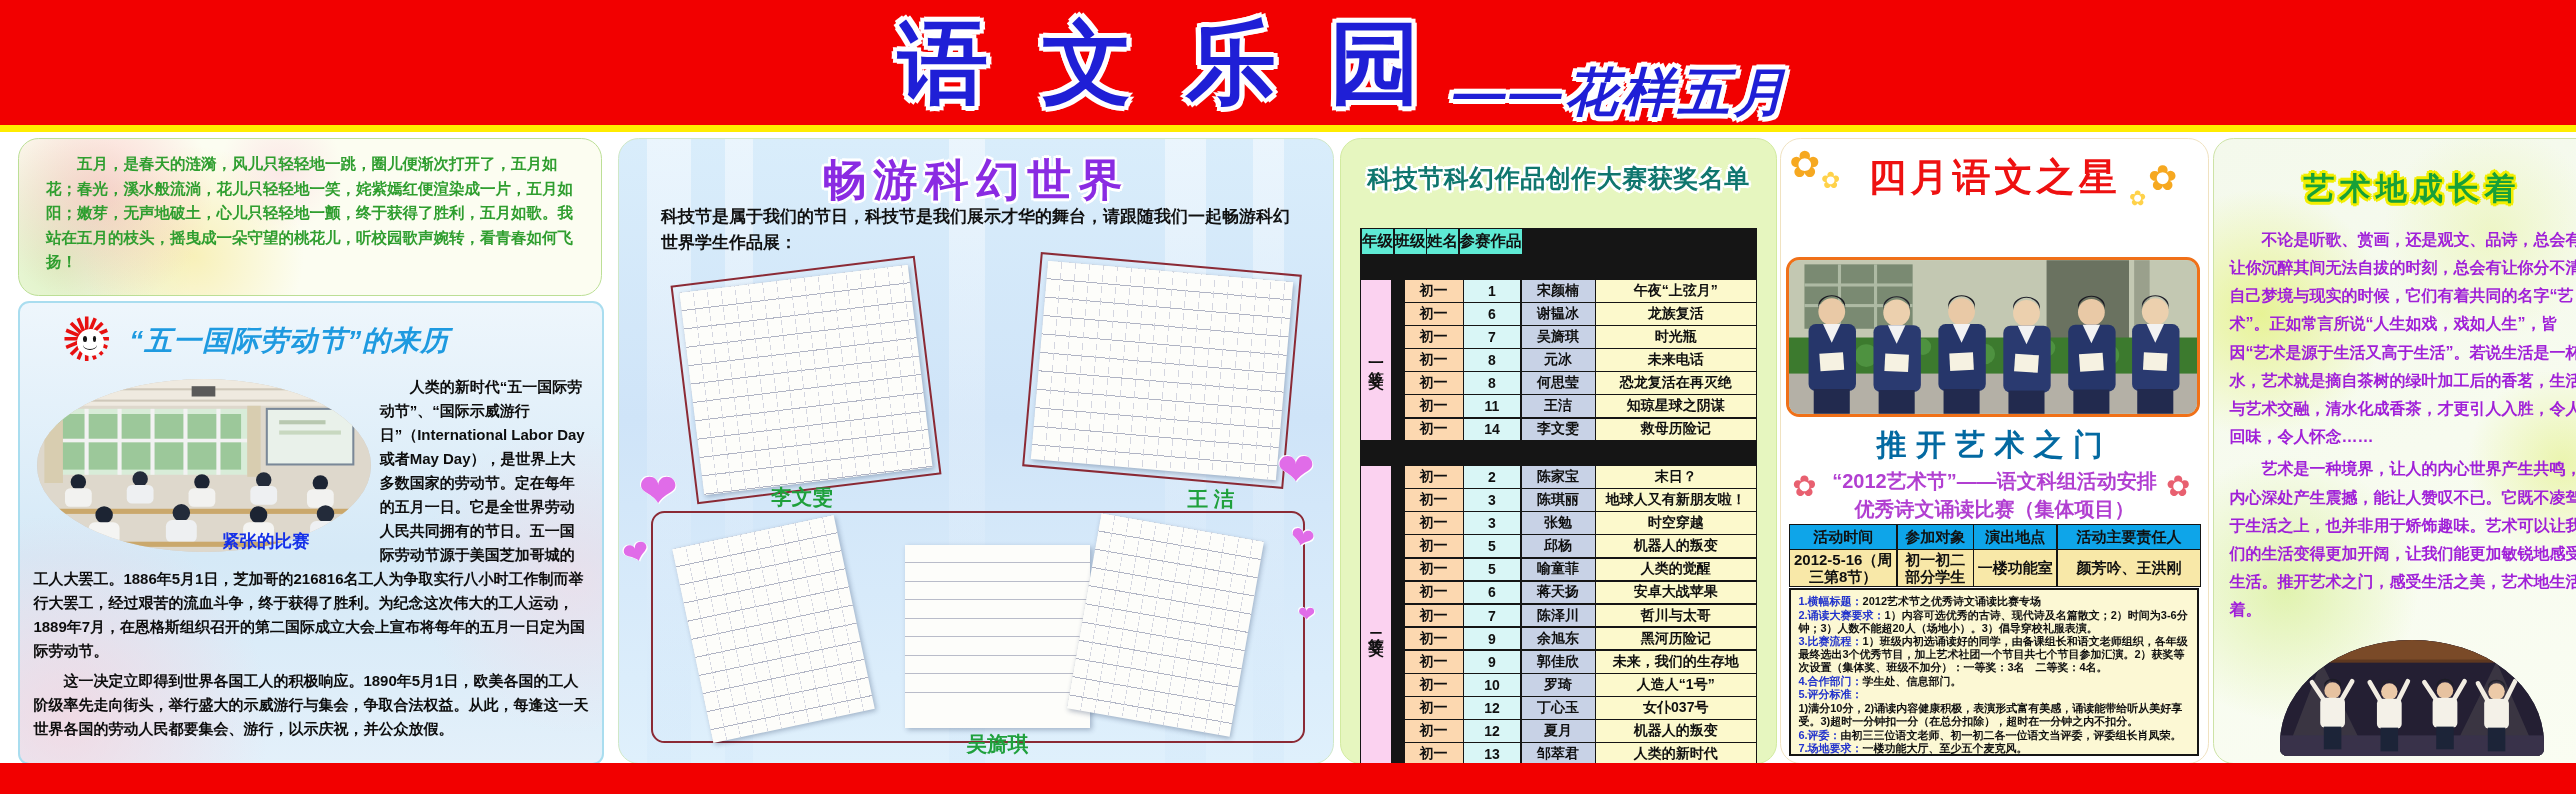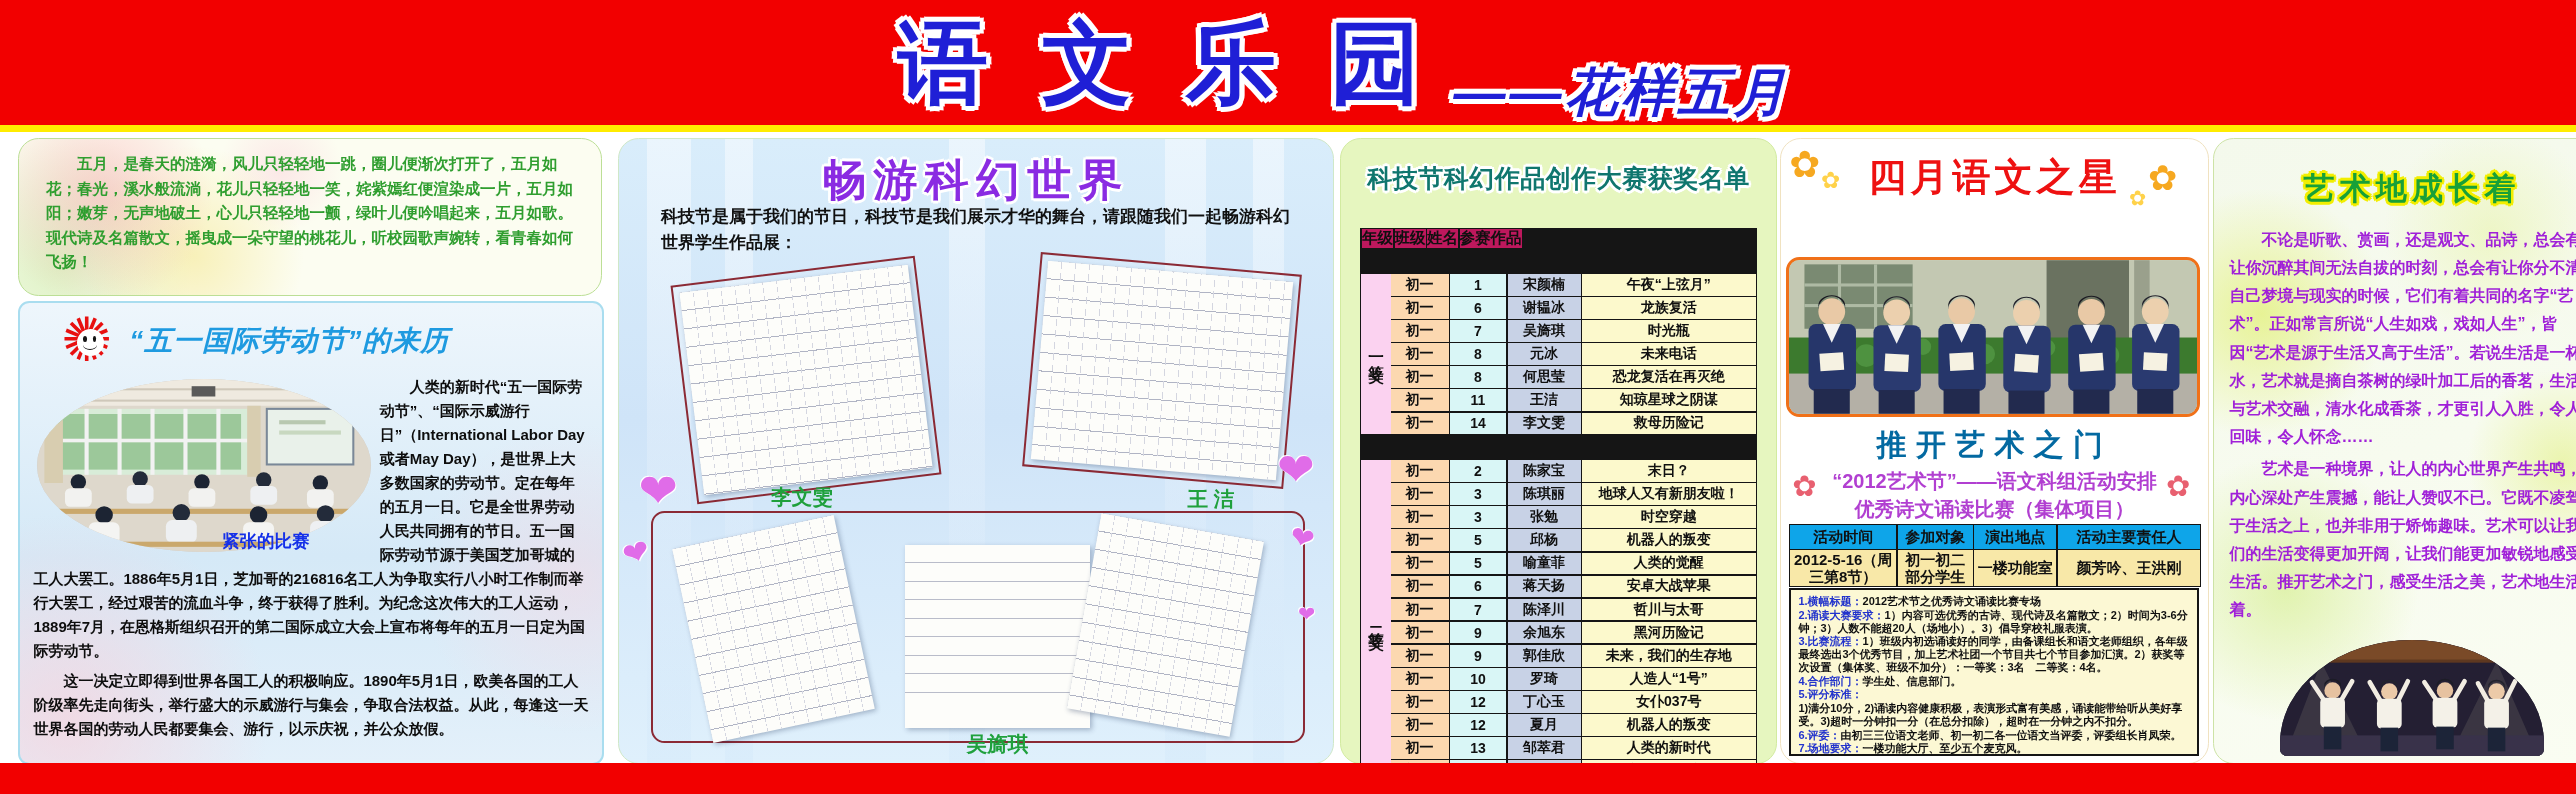--- a/index.html
+++ b/index.html
@@ -65,23 +65,23 @@
       #fdfdfa;}
   .pname{position:absolute;font-size:20.6px;font-weight:bold;color:#1fa03c;width:144px;text-align:center;}
   .bigframe{position:absolute;left:32px;top:372px;width:650px;height:228px;border:2.6px solid #8b2a35;border-radius:13.4px;}
   .heart{position:absolute;color:#e06ce8;text-shadow:1px 1px 0 #fff,-1px -1px 0 #fff;line-height:1;}
   
   #p-awards{left:1340px;top:138px;width:435px;height:624px;border:1.5px solid #d2eba0;background:#e6f6bf;}
   .p3-title{position:absolute;left:0;top:23px;width:100%;text-align:center;font-size:25px;font-weight:bold;
             color:#0f766e;letter-spacing:0.5px;}
   .atable{position:absolute;left:18.5px;top:89px;width:395px;background:#151515;border:1.5px solid #151515;}
   .ahead{display:flex;gap:1.5px;margin-bottom:1.5px;}
-  .ahead .hc{height:19px;background:#be185d;display:flex;align-items:center;justify-content:center;
+  .ahead .hc{height:25px;background:#5eead4;display:flex;align-items:center;justify-content:center;
              font-size:15.5px;font-weight:bold;color:#101010;}
-  .agroup{display:flex;gap:0;margin-bottom:1.5px;margin-top:26px;}
+  .agroup{display:flex;gap:14px;margin-bottom:1.5px;margin-top:26px;}
   .agroup:last-child{margin-bottom:0;}
   .gcell{width:30px;background:#fbd2f0;display:flex;align-items:center;justify-content:center;}
   .gcell span{writing-mode:vertical-rl;font-size:15.5px;font-weight:bold;color:#101010;letter-spacing:4.1px;}
   .grows{flex:1;display:flex;flex-direction:column;gap:1.5px;}
   .arow{display:flex;gap:1.5px;height:21.6px;}
   .arow .c{display:flex;align-items:center;justify-content:center;font-size:14px;font-weight:bold;color:#101010;}
   .c-grade{width:58px;background:#fcd8b0;}
   .c-class{width:56px;background:#d9f6f6;}
   .c-name{width:73px;background:#c8d2e6;}
   .c-work{flex:1;background:#fcf9cc;}
@@ -128,21 +128,21 @@
 
 <div id="board">
 
   <div class="banner">
     <span class="banner-title ow-lg">语文乐园</span>
     <span class="banner-sub ow-lg">——花样五月</span>
   </div>
   <div class="stripe"></div>
 
   <div class="panel" id="p-may">
-    <div class="poem">五月，是春天的涟漪，风儿只轻轻地一跳，圈儿便渐次打开了，五月如花；春光，溪水般流淌，花儿只轻轻地一笑，姹紫嫣红便渲染成一片，五月如阳；嫩芽，无声地破土，心儿只轻轻地一颤，绿叶儿便吟唱起来，五月如歌。现代诗及名篇散文，摇曳成一朵守望的桃花儿，听校园歌声婉转，看青春如何飞扬！</div>
+    <div class="poem">五月，是春天的涟漪，风儿只轻轻地一跳，圈儿便渐次打开了，五月如花；春光，溪水般流淌，花儿只轻轻地一笑，姹紫嫣红便渲染成一片，五月如阳；嫩芽，无声地破土，心儿只轻轻地一颤，终于获得了胜利，五月如歌。我站在五月的枝头，摇曳成一朵守望的桃花儿，听校园歌声婉转，看青春如何飞扬！</div>
   </div>
 
   <div class="panel" id="p-labor">
     <div class="labor-head">
       <span class="sun">
         <span class="sun-burst">✺</span>
         <span class="sun-face">
           <span class="sun-eye l"></span>
             <span class="sun-eye r"></span>
             <span class="sun-smile"></span>

